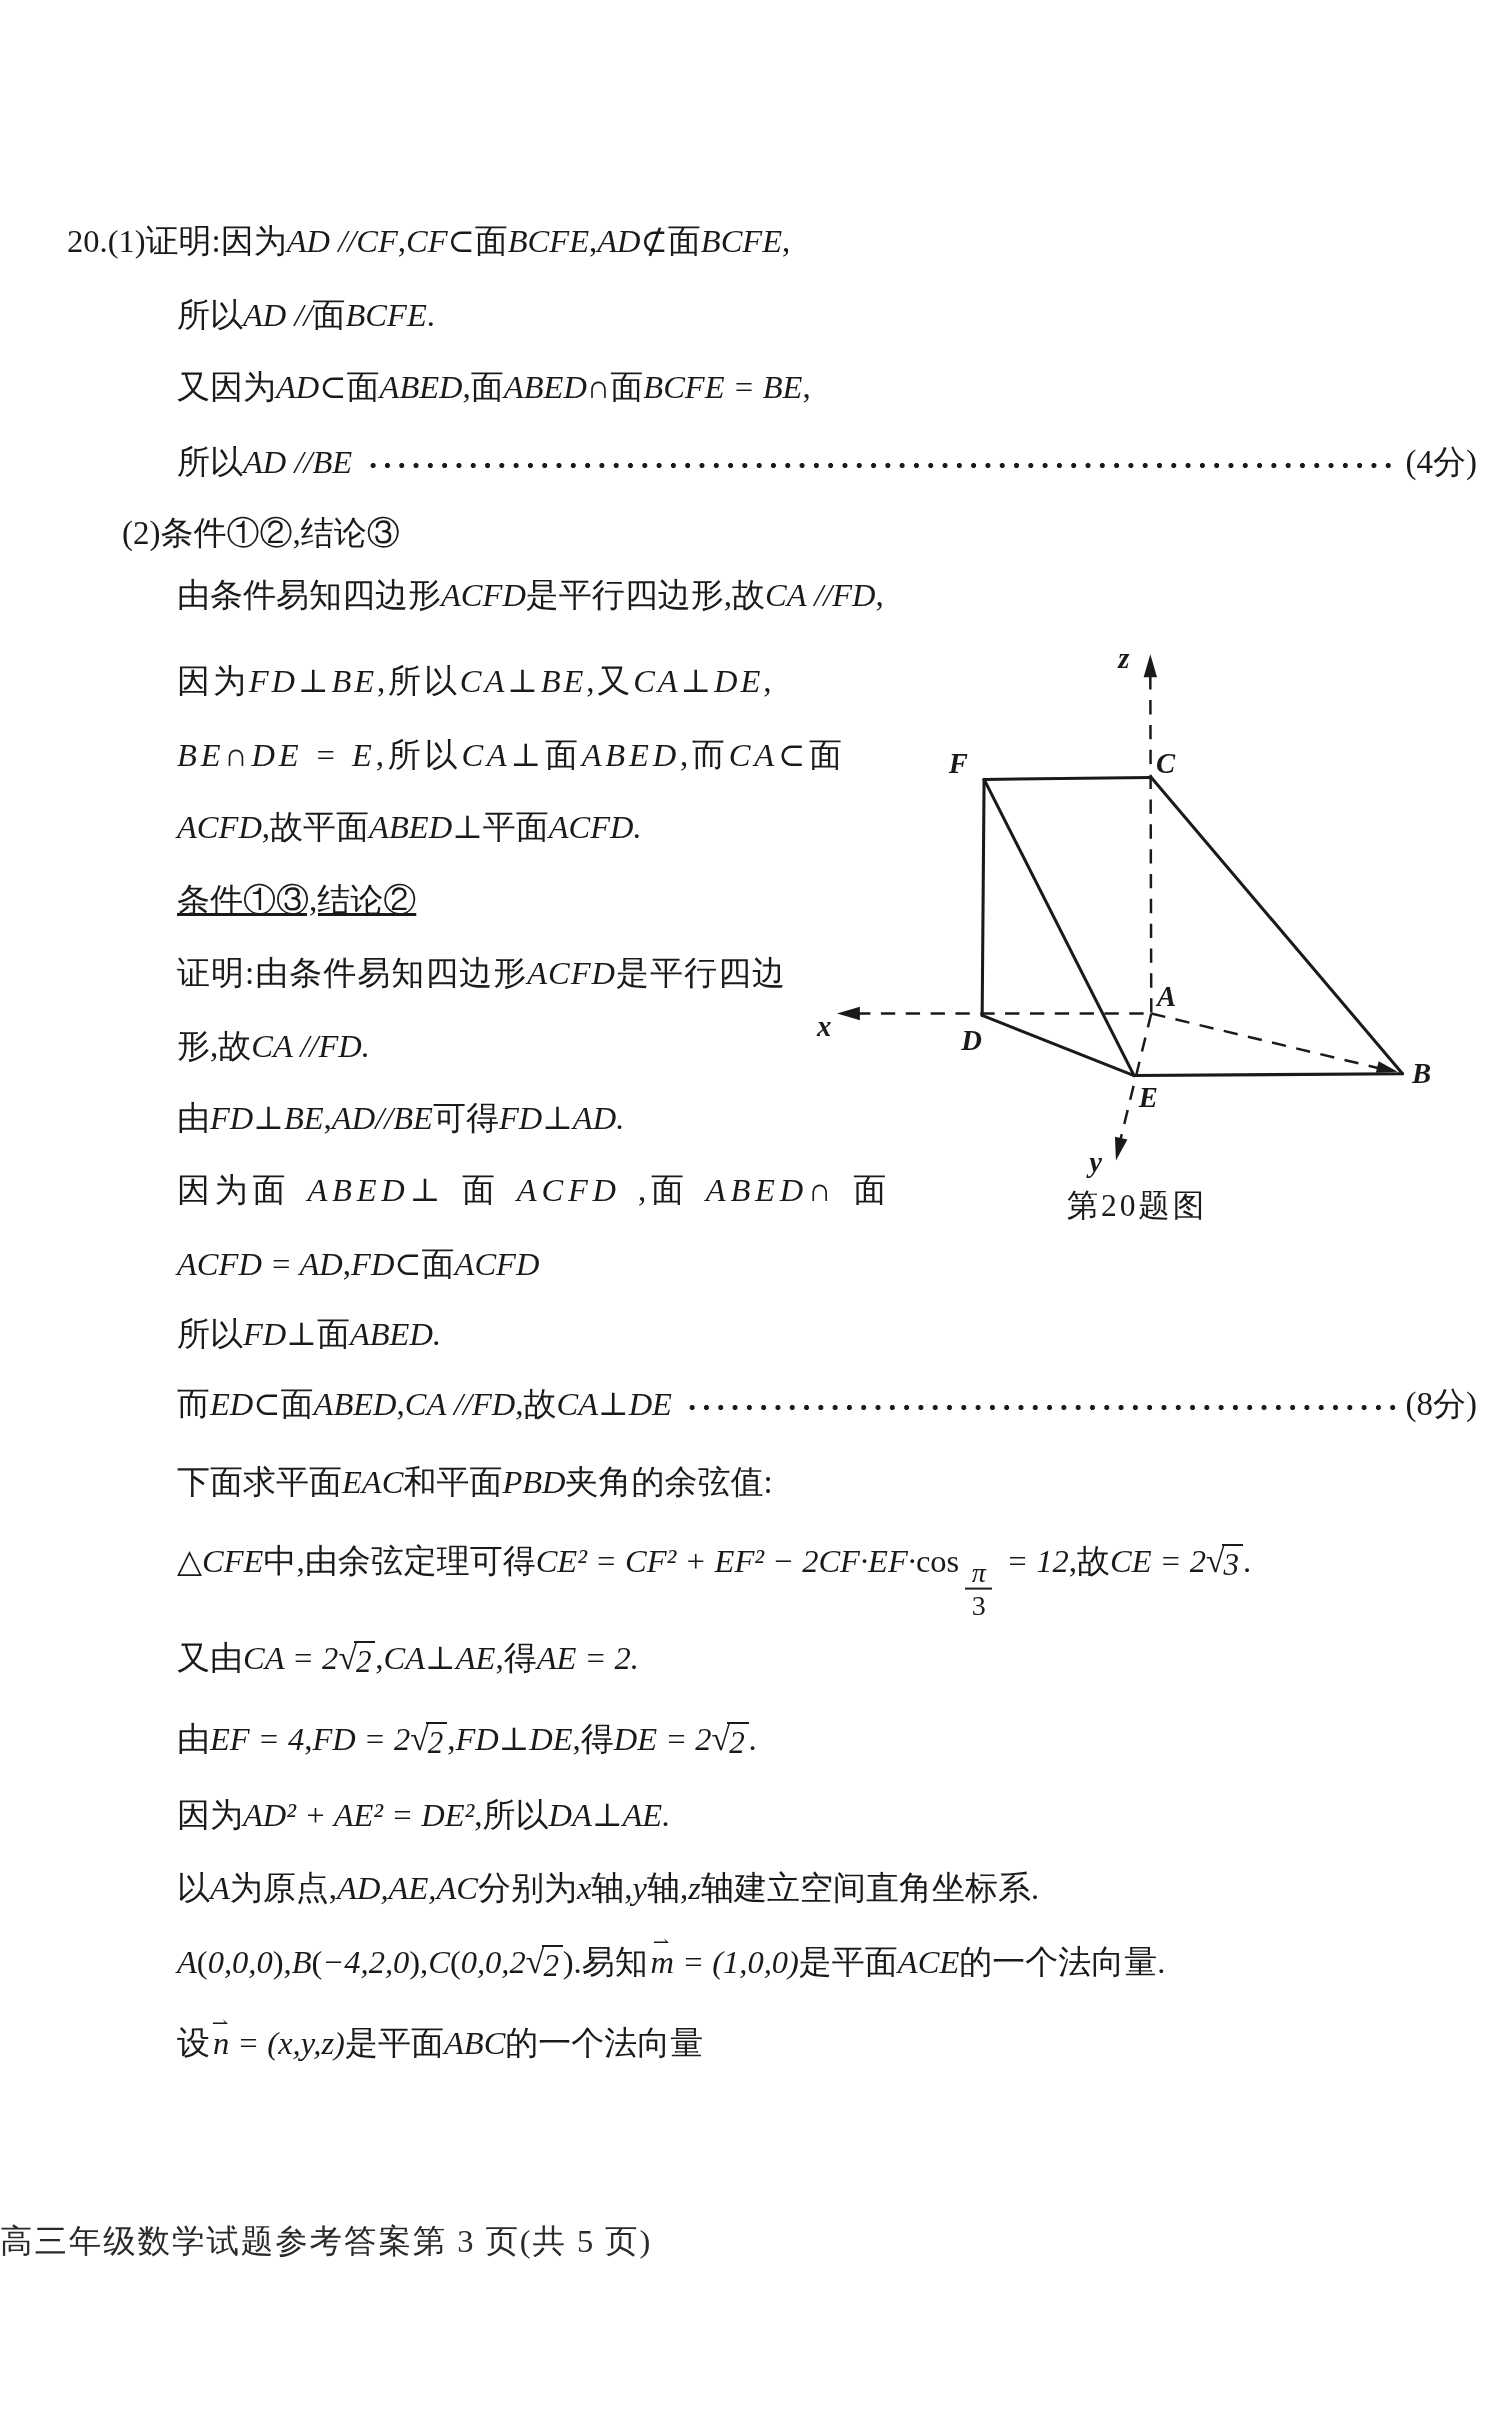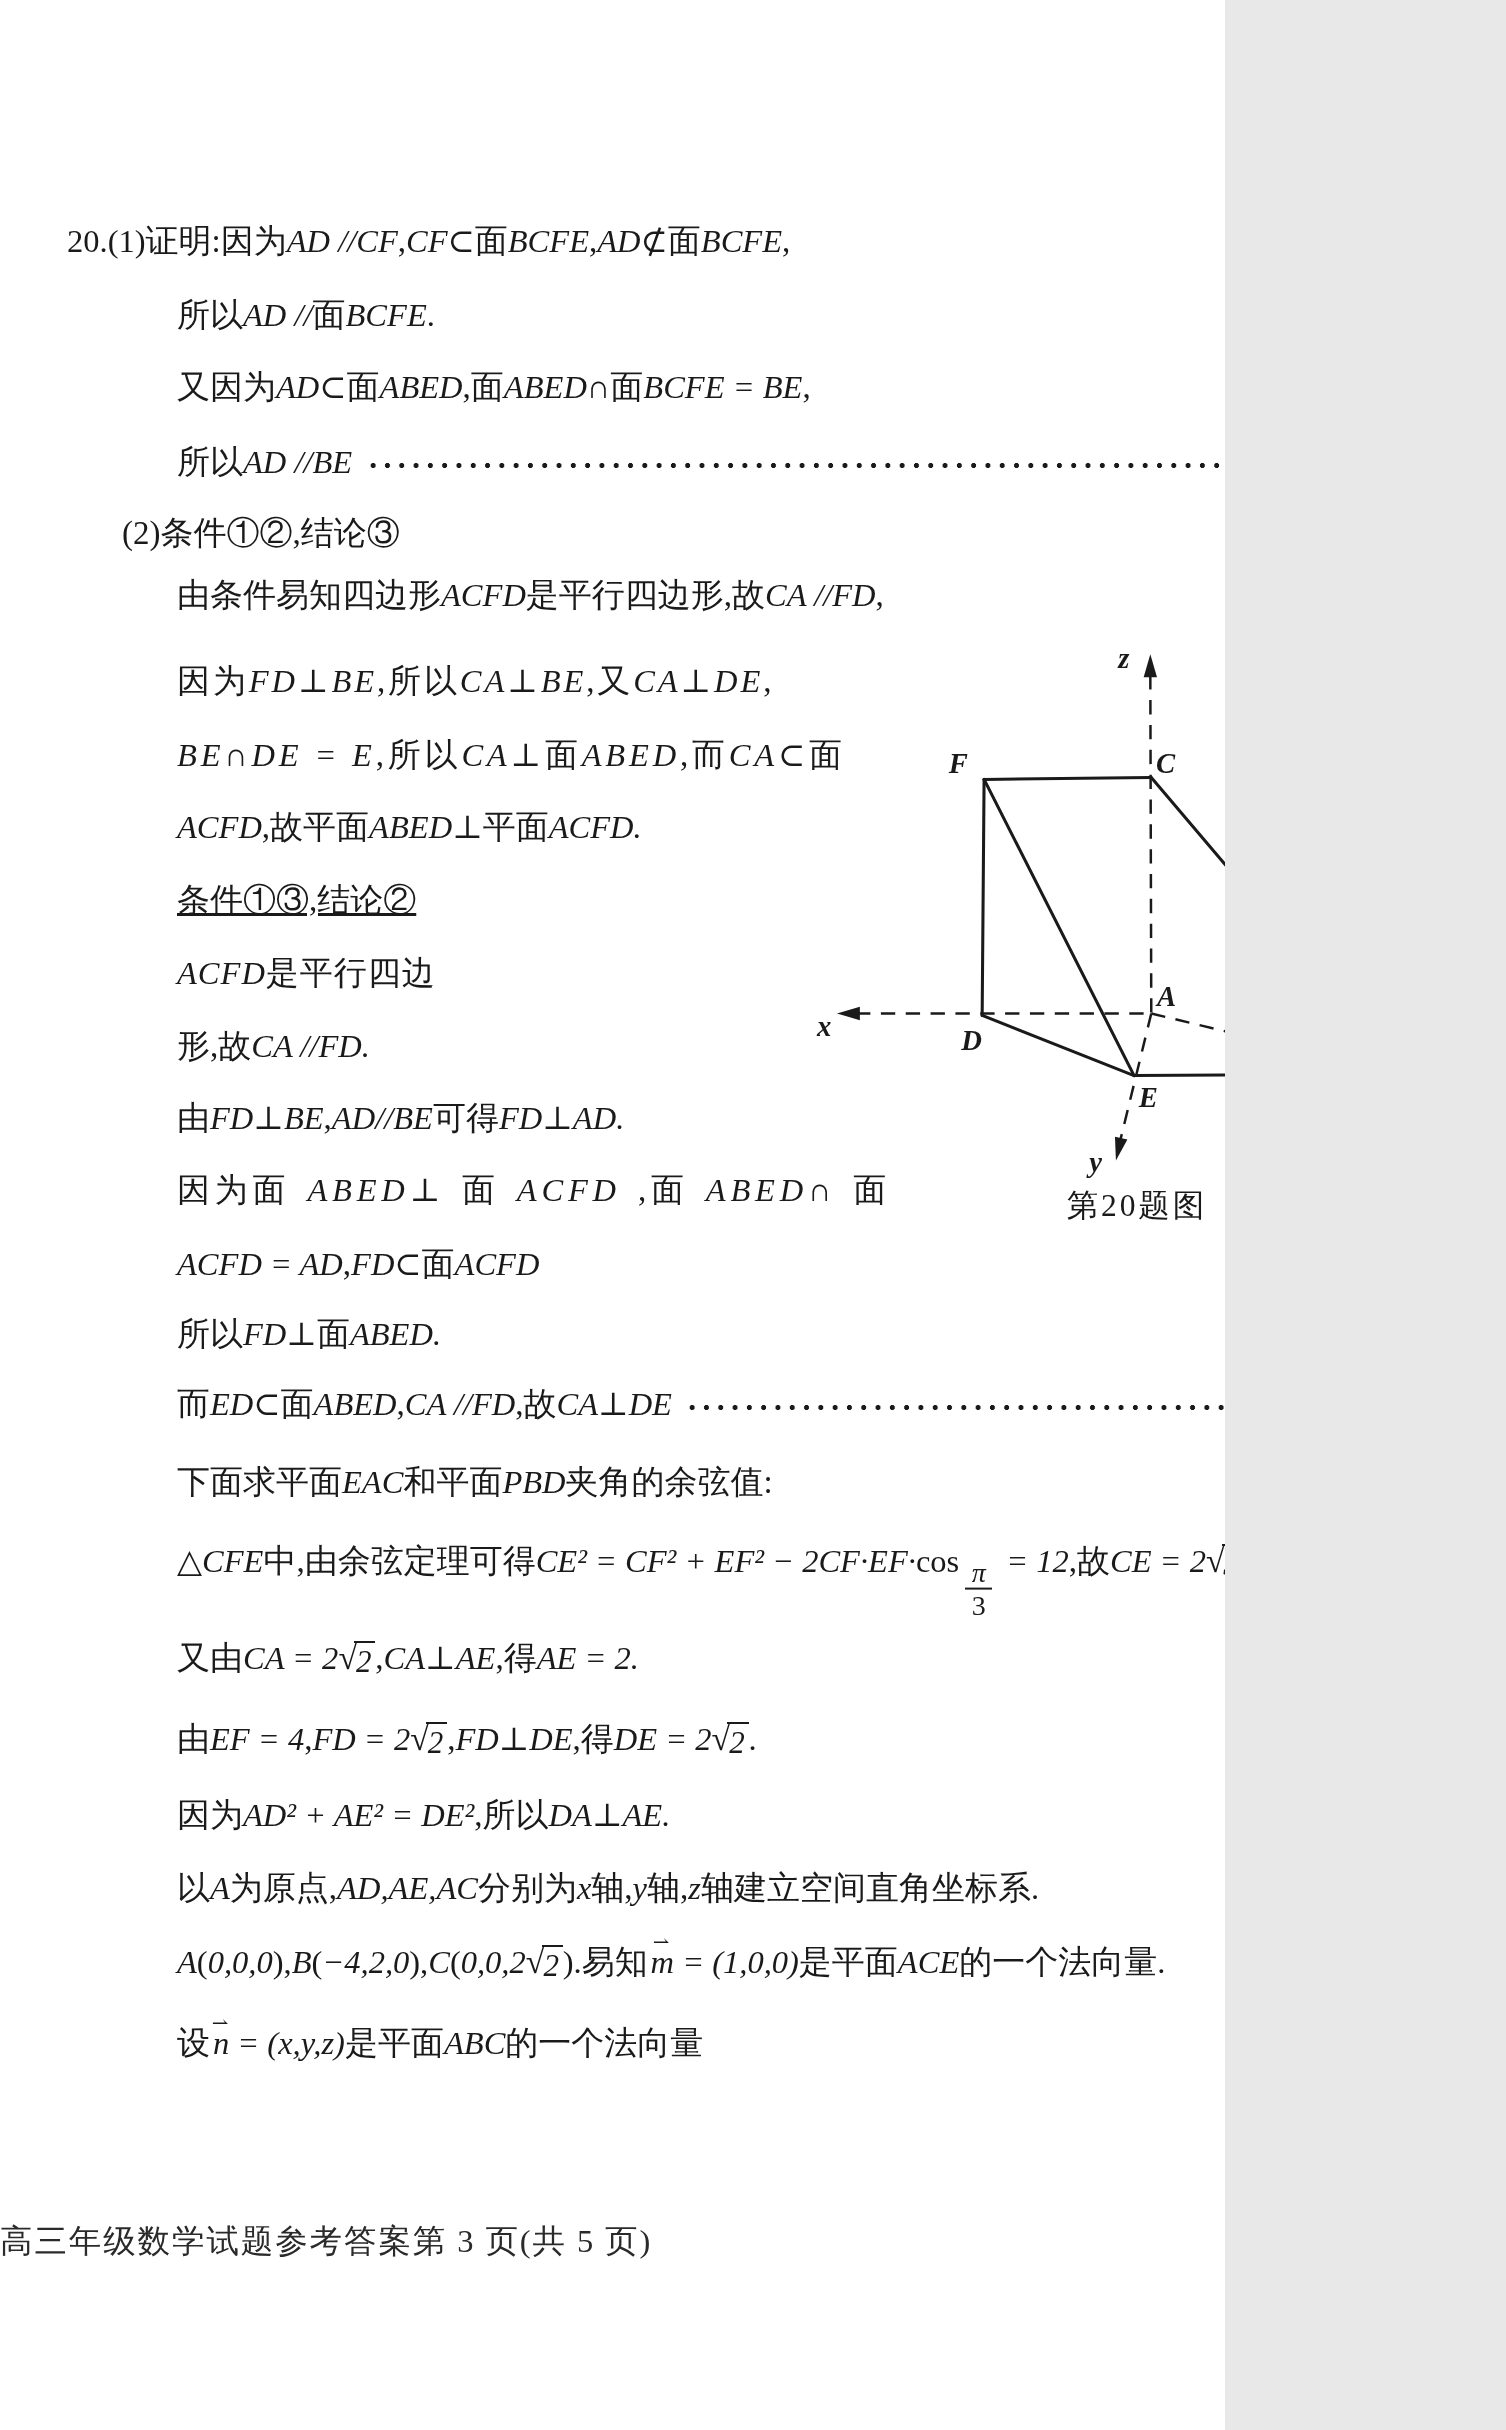--- a/index.html
+++ b/index.html
@@ -1,16 +1,16 @@
 <!DOCTYPE html>
 <html><head>
 <meta charset="utf-8">
 <style>
   html,body{margin:0;padding:0;background:#e8e8e8;}
-  .page{position:relative;width:1225px;height:2431px;background:#ffffff;overflow:hidden;
+  .page{position:relative;width:1506px;height:2431px;background:#ffffff;overflow:hidden;
         font-family:"Liberation Serif","DejaVu Serif",serif;color:#1a1a1a;}
   .line{position:absolute;display:flex;align-items:baseline;white-space:pre;font-size:33px;}
   .cn{font-family:"Liberation Serif","DejaVu Serif",serif;}
   .m{font-style:italic;font-size:32.5px;font-family:"Liberation Serif","DejaVu Serif",serif;}
   .rm{font-style:normal;font-size:32.5px;font-family:"Liberation Serif","DejaVu Serif",serif;}
   .dots{flex:1 1 auto;min-width:38px;height:11.5px;align-self:center;position:relative;top:2.9px;
         margin:0 9.6px 0 13.4px;
         background-image:radial-gradient(circle,#1a1a1a 2.3px,transparent 2.9px);
         background-size:14.3px 11.5px;background-repeat:repeat-x;background-position:left center;}
   .frac{display:inline-flex;flex-direction:column;align-items:center;vertical-align:middle;
@@ -42,21 +42,21 @@
       <div class="line" style="left: 67px; top: 219px;"><span class="rm">20.(1)</span><span class="cn">证明:因为</span><span class="m">AD //CF</span><span class="cn">,</span><span class="m">CF⊂</span><span class="cn">面</span><span class="m">BCFE</span><span class="cn">,</span><span class="m">AD⊄</span><span class="cn">面</span><span class="m">BCFE</span><span class="cn">,</span></div>
       <div class="line" style="left: 177px; top: 293px;"><span class="cn">所以</span><span class="m">AD //</span><span class="cn">面</span><span class="m">BCFE</span><span class="rm">.</span></div>
       <div class="line" style="left: 177px; top: 365px;"><span class="cn">又因为</span><span class="m">AD⊂</span><span class="cn">面</span><span class="m">ABED</span><span class="cn">,面</span><span class="m">ABED∩</span><span class="cn">面</span><span class="m">BCFE = BE</span><span class="cn">,</span></div>
       <div class="line" style="left: 177px; top: 440px; width: 1300px;"><span class="cn">所以</span><span class="m">AD //BE</span><span class="dots"></span><span class="cn">(4分)</span></div>
       <div class="line" style="left: 122px; top: 511px;"><span class="cn">(2)条件①②,结论③</span></div>
       <div class="line" style="left: 177px; top: 573px;"><span class="cn">由条件易知四边形</span><span class="m">ACFD</span><span class="cn">是平行四边形,故</span><span class="m">CA //FD</span><span class="cn">,</span></div>
       <div class="line" style="left: 177px; top: 659px; letter-spacing: 2.9px;"><span class="cn">因为</span><span class="m">FD⊥BE</span><span class="cn">,所以</span><span class="m">CA⊥BE</span><span class="cn">,又</span><span class="m">CA⊥DE</span><span class="cn">,</span></div>
       <div class="line" style="left: 177px; top: 733px; letter-spacing: 3.8px;"><span class="m">BE∩DE = E</span><span class="cn">,所以</span><span class="m">CA⊥</span><span class="cn">面</span><span class="m">ABED</span><span class="cn">,而</span><span class="m">CA⊂</span><span class="cn">面</span></div>
       <div class="line" style="left: 177px; top: 805px;"><span class="m">ACFD</span><span class="cn">,故平面</span><span class="m">ABED⊥</span><span class="cn">平面</span><span class="m">ACFD.</span></div>
       <div class="line" style="left: 177px; top: 878px; text-decoration: underline;"><span class="cn">条件①③,结论②</span></div>
-      <div class="line" style="left: 177px; top: 951px; letter-spacing: 1px;"><span class="m">ACFD</span><span class="cn">是平行四边</span></div>
+      <div class="line" style="left: 177px; top: 951px; letter-spacing: 1px;"><span class="cn">证明:由条件易知四边形</span><span class="m">ACFD</span><span class="cn">是平行四边</span></div>
       <div class="line" style="left: 177px; top: 1024px;"><span class="cn">形,故</span><span class="m">CA //FD.</span></div>
       <div class="line" style="left: 177px; top: 1096px;"><span class="cn">由</span><span class="m">FD⊥BE</span><span class="cn">,</span><span class="m">AD//BE</span><span class="cn">可得</span><span class="m">FD⊥AD.</span></div>
       <div class="line" style="left: 177px; top: 1168px; letter-spacing: 4.8px; gap: 17px;"><span class="cn">因为面</span><span class="m">ABED⊥</span><span class="cn">面</span><span class="m">ACFD</span><span class="cn">,面</span><span class="m">ABED∩</span><span class="cn">面</span></div>
       <div class="line" style="left: 177px; top: 1242px;"><span class="m">ACFD = AD</span><span class="cn">,</span><span class="m">FD⊂</span><span class="cn">面</span><span class="m">ACFD</span></div>
       <div class="line" style="left: 177px; top: 1312px;"><span class="cn">所以</span><span class="m">FD⊥</span><span class="cn">面</span><span class="m">ABED.</span></div>
       <div class="line" style="left: 177px; top: 1382px; width: 1300px;"><span class="cn">而</span><span class="m">ED⊂</span><span class="cn">面</span><span class="m">ABED</span><span class="cn">,</span><span class="m">CA //FD</span><span class="cn">,故</span><span class="m">CA⊥DE</span><span class="dots"></span><span class="cn">(8分)</span></div>
       <div class="line" style="left: 177px; top: 1460px;"><span class="cn">下面求平面</span><span class="m">EAC</span><span class="cn">和平面</span><span class="m">PBD</span><span class="cn">夹角的余弦值:</span></div>
       <div class="line" style="left: 177px; top: 1539px;"><span class="rm">△</span><span class="m">CFE</span><span class="cn">中,由余弦定理可得</span><span class="m">CE² = CF² + EF² − 2CF·EF·</span><span class="rm">cos</span><span class="frac"><span class="fnum">π</span><span class="fden">3</span></span><span class="m"> = 12</span><span class="cn">,故</span><span class="m">CE = 2</span><span class="sqrt"><span class="rad">√</span><span class="arg">3</span></span><span class="rm">.</span></div>
       <div class="line" style="left: 177px; top: 1636px;"><span class="cn">又由</span><span class="m">CA = 2</span><span class="sqrt"><span class="rad">√</span><span class="arg">2</span></span><span class="cn">,</span><span class="m">CA⊥AE</span><span class="cn">,得</span><span class="m">AE = 2.</span></div>
       <div class="line" style="left: 177px; top: 1717px;"><span class="cn">由</span><span class="m">EF = 4</span><span class="cn">,</span><span class="m">FD = 2</span><span class="sqrt"><span class="rad">√</span><span class="arg">2</span></span><span class="cn">,</span><span class="m">FD⊥DE</span><span class="cn">,得</span><span class="m">DE = 2</span><span class="sqrt"><span class="rad">√</span><span class="arg">2</span></span><span class="rm">.</span></div>

